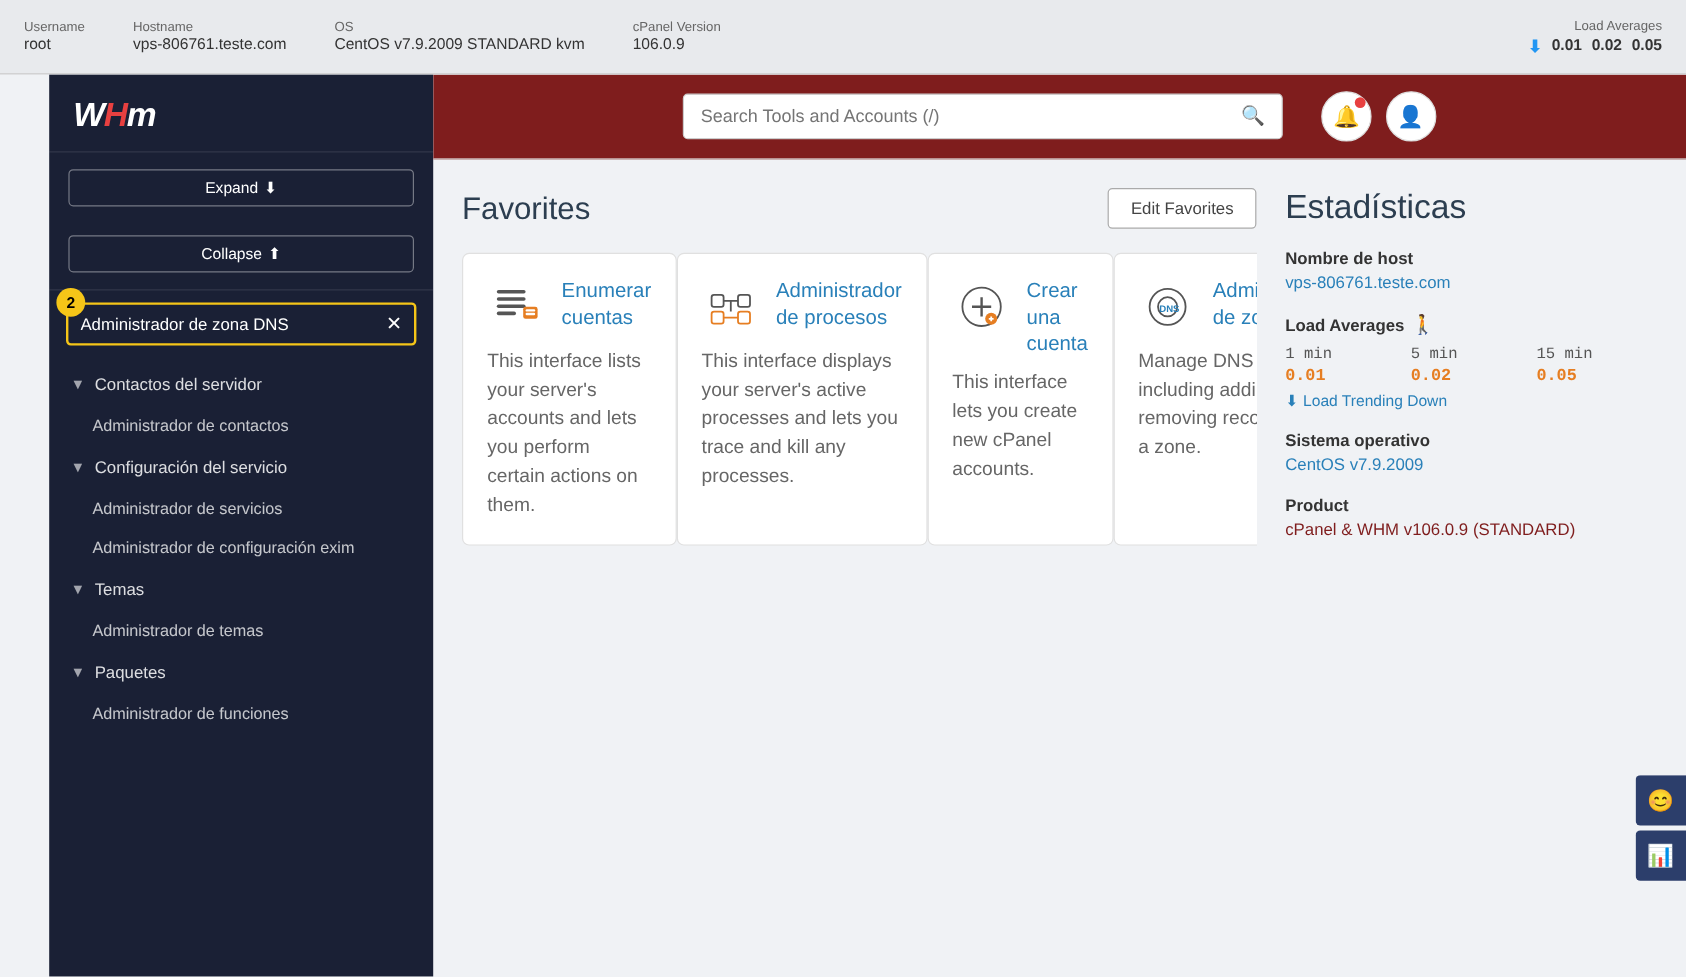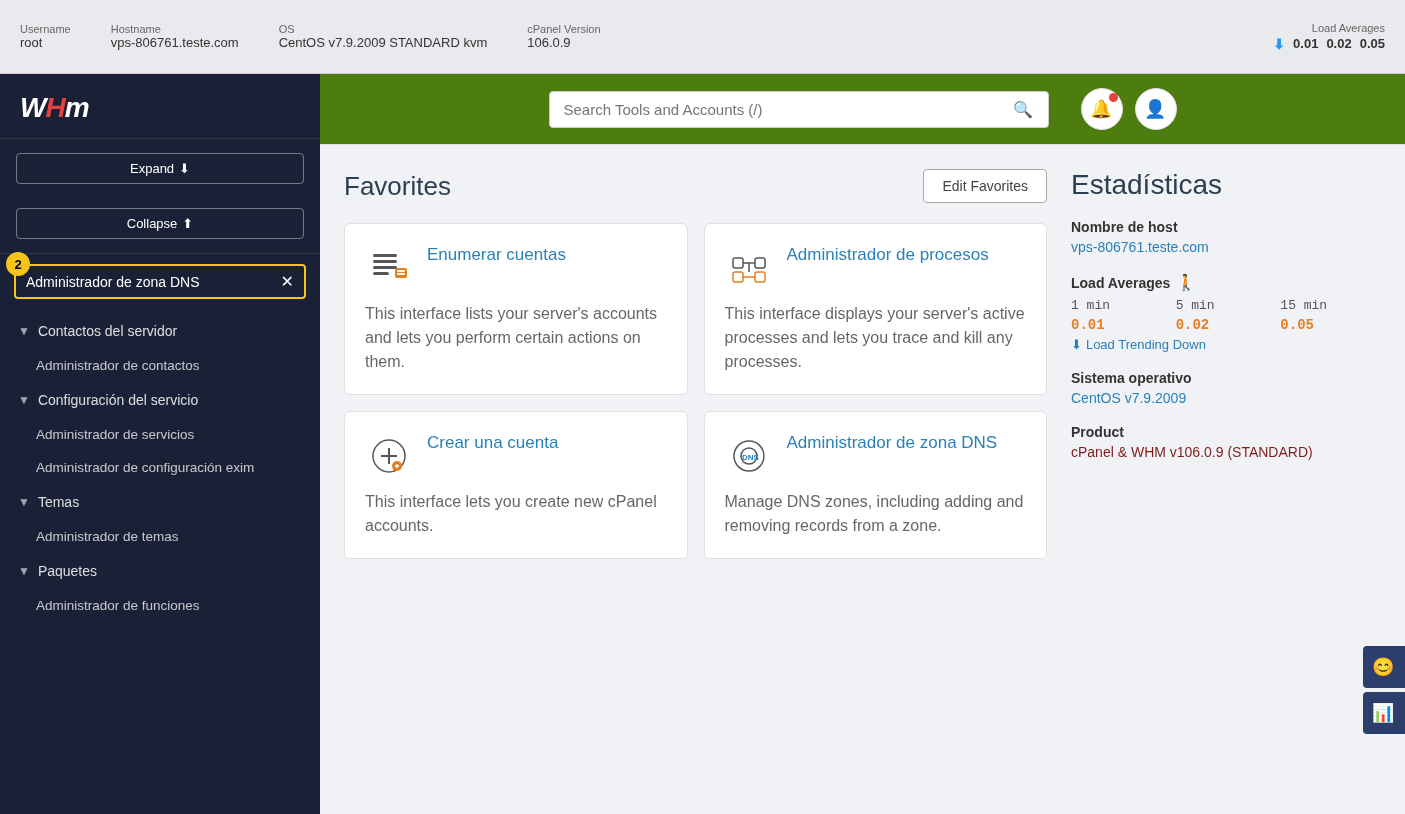--- a/index.html
+++ b/index.html
@@ -4,34 +4,34 @@
   <style>
     * { box-sizing: border-box; margin: 0; padding: 0; }
     body { font-family: -apple-system, BlinkMacSystemFont, 'Segoe UI', sans-serif; display: flex; flex-direction: column; height: 814px; overflow: hidden; background: #f0f2f5; }
 
     
     .top-bar {
       background: #e8eaed;
       display: flex;
       align-items: center;
       padding: 0 20px;
-      height: 74px;
+      height: 62px;
       border-bottom: 1px solid #ccc;
       flex-shrink: 0;
     }
     .top-bar-item { margin-right: 40px; }
     .top-bar-label { font-size: 11px; color: #666; }
     .top-bar-value { font-size: 13px; color: #333; font-weight: 500; }
     .load-averages-section { margin-left: auto; display: flex; flex-direction: column; align-items: flex-end; }
     .load-averages-title { font-size: 11px; color: #666; margin-bottom: 2px; }
     .load-averages-values { display: flex; align-items: center; gap: 8px; font-size: 13px; font-weight: 600; color: #333; }
     .load-down-icon { color: #2196f3; font-size: 14px; }
 
     
-    .main-layout { display: flex; flex: 1; overflow: hidden; }
+    .main-layout { display: flex; flex: 1; overflow: hidden; padding-left: 41px; }
 
     
     .sidebar {
       width: 320px;
       background: #1a2035;
       color: #fff;
       display: flex;
       flex-direction: column;
       flex-shrink: 0;
       overflow-y: auto;
@@ -137,21 +137,21 @@
     
     .content-area {
       flex: 1;
       display: flex;
       flex-direction: column;
       overflow: hidden;
     }
 
     
     .content-header {
-      background: #4d7c0f;
+      background: #7f1d1d;
       padding: 14px 24px;
       display: flex;
       align-items: center;
       justify-content: center;
       gap: 16px;
       border-bottom: 1px solid #e0e0e0;
       flex-shrink: 0;
     }
     .search-bar {
       display: flex;
@@ -225,22 +225,21 @@
       background: #fff;
       padding: 8px 18px;
       border-radius: 4px;
       cursor: pointer;
       font-size: 14px;
       color: #444;
     }
 
     .favorites-grid {
       display: grid;
-      grid-template-columns: 1fr 1fr;
-      gap: 16px;
+      grid-template-columns: 1fr 1fr 1fr 1fr;
     }
     .fav-card {
       background: #fff;
       border: 1px solid #e0e0e0;
       border-radius: 6px;
       padding: 20px;
       cursor: pointer;
       display: flex;
       flex-direction: column;
       gap: 10px;

